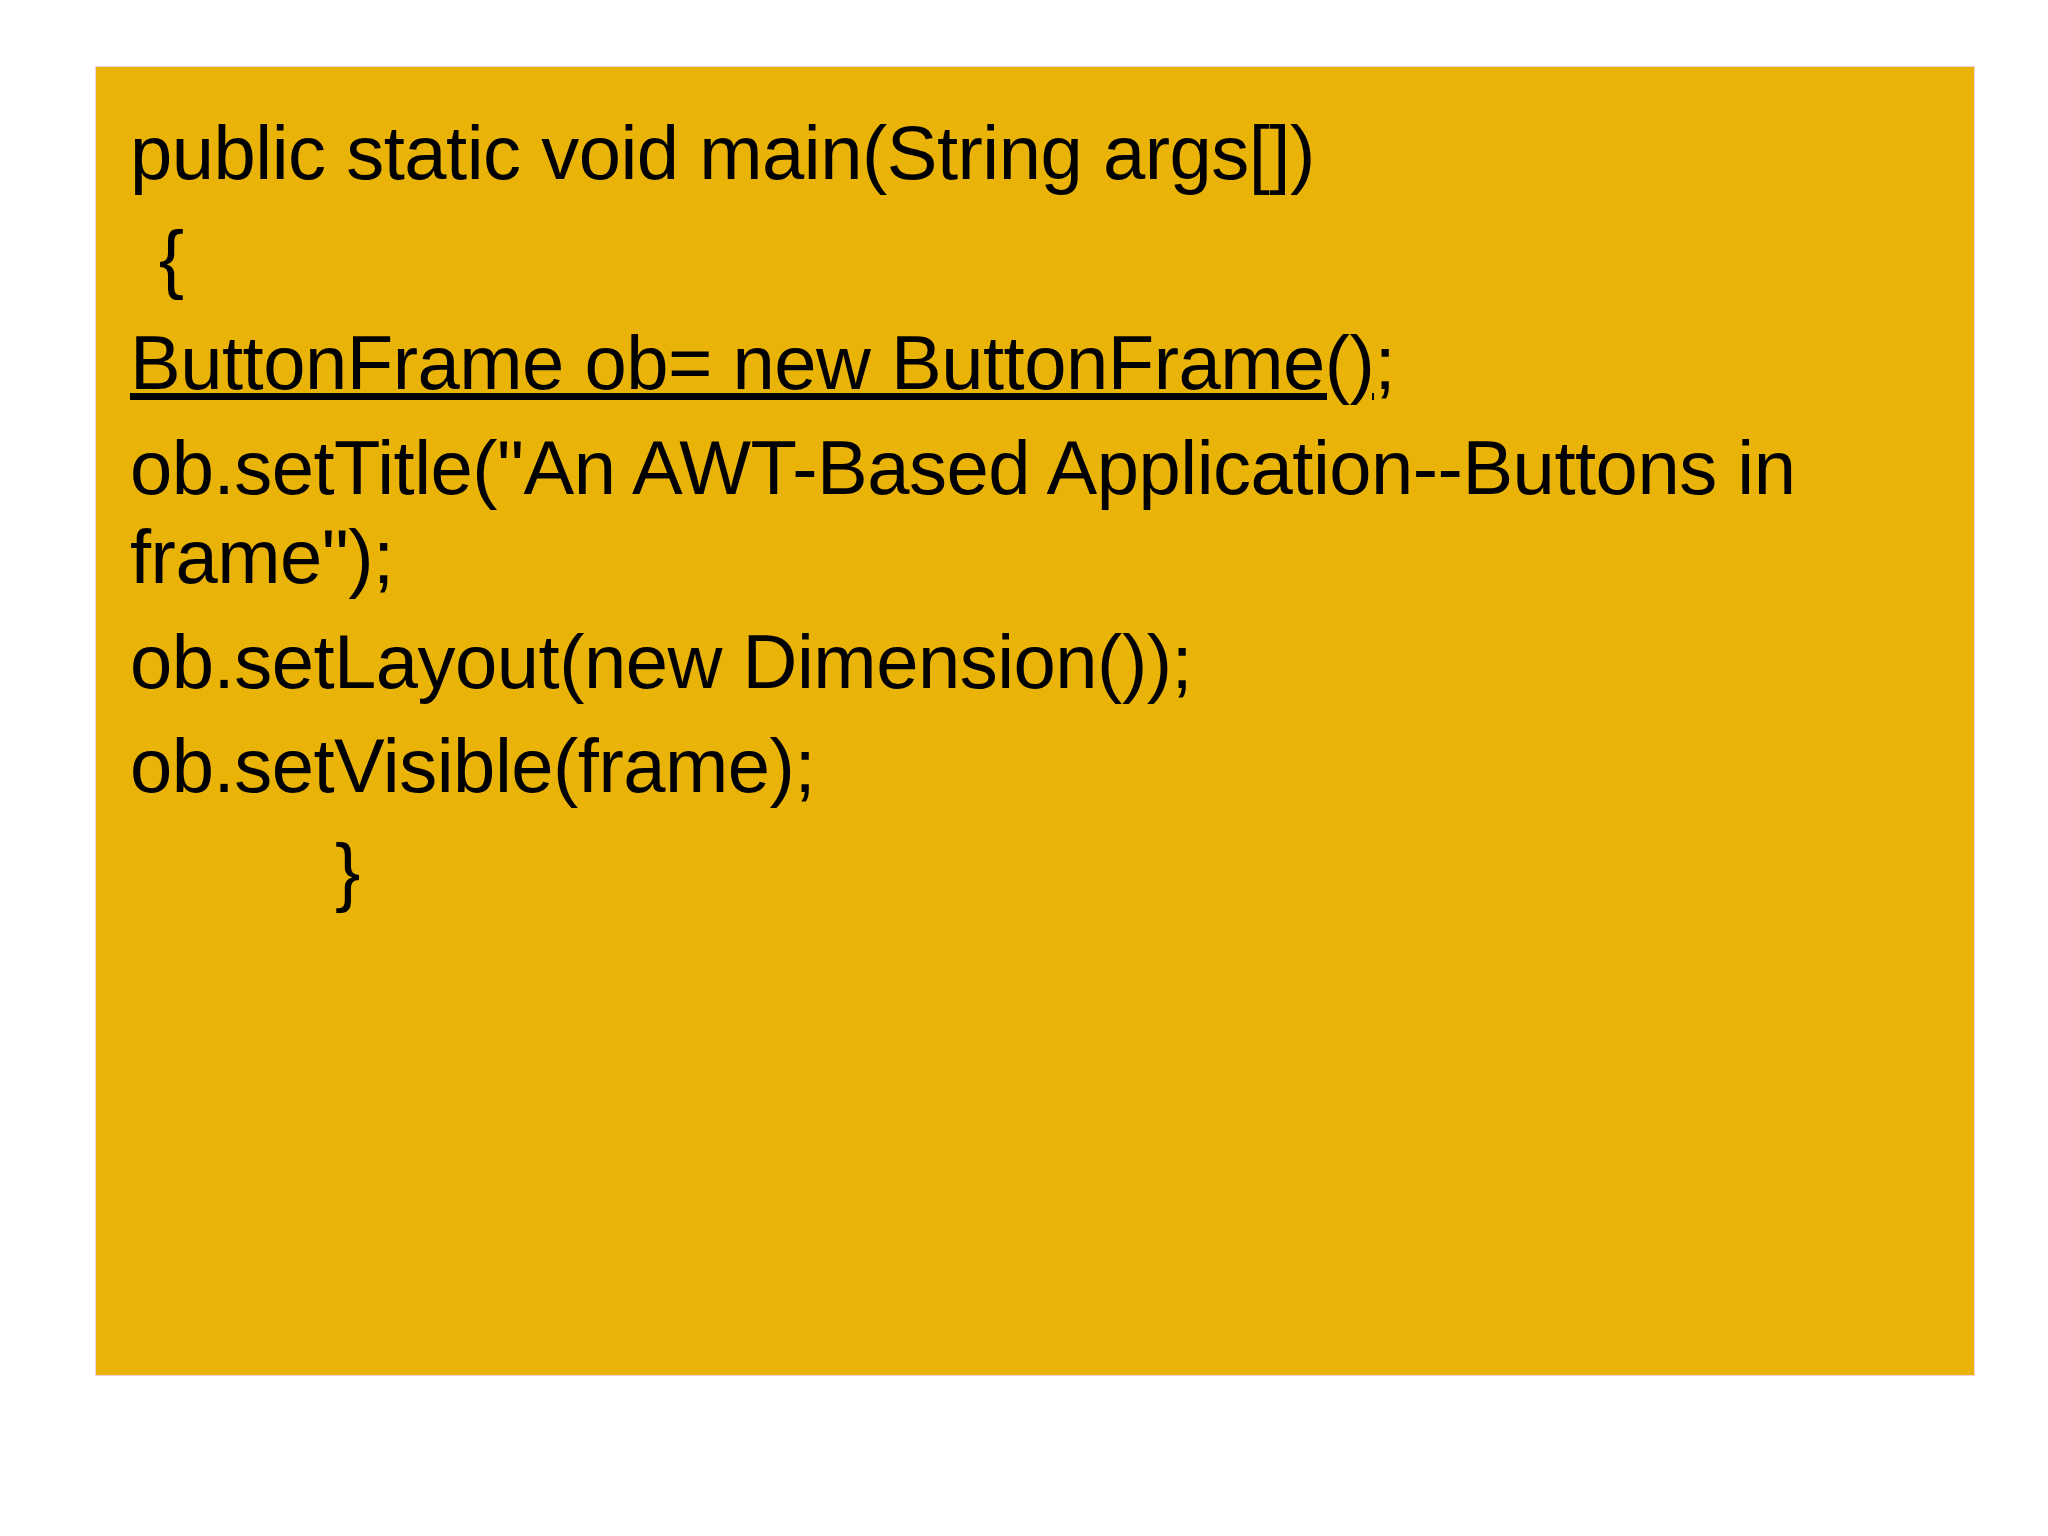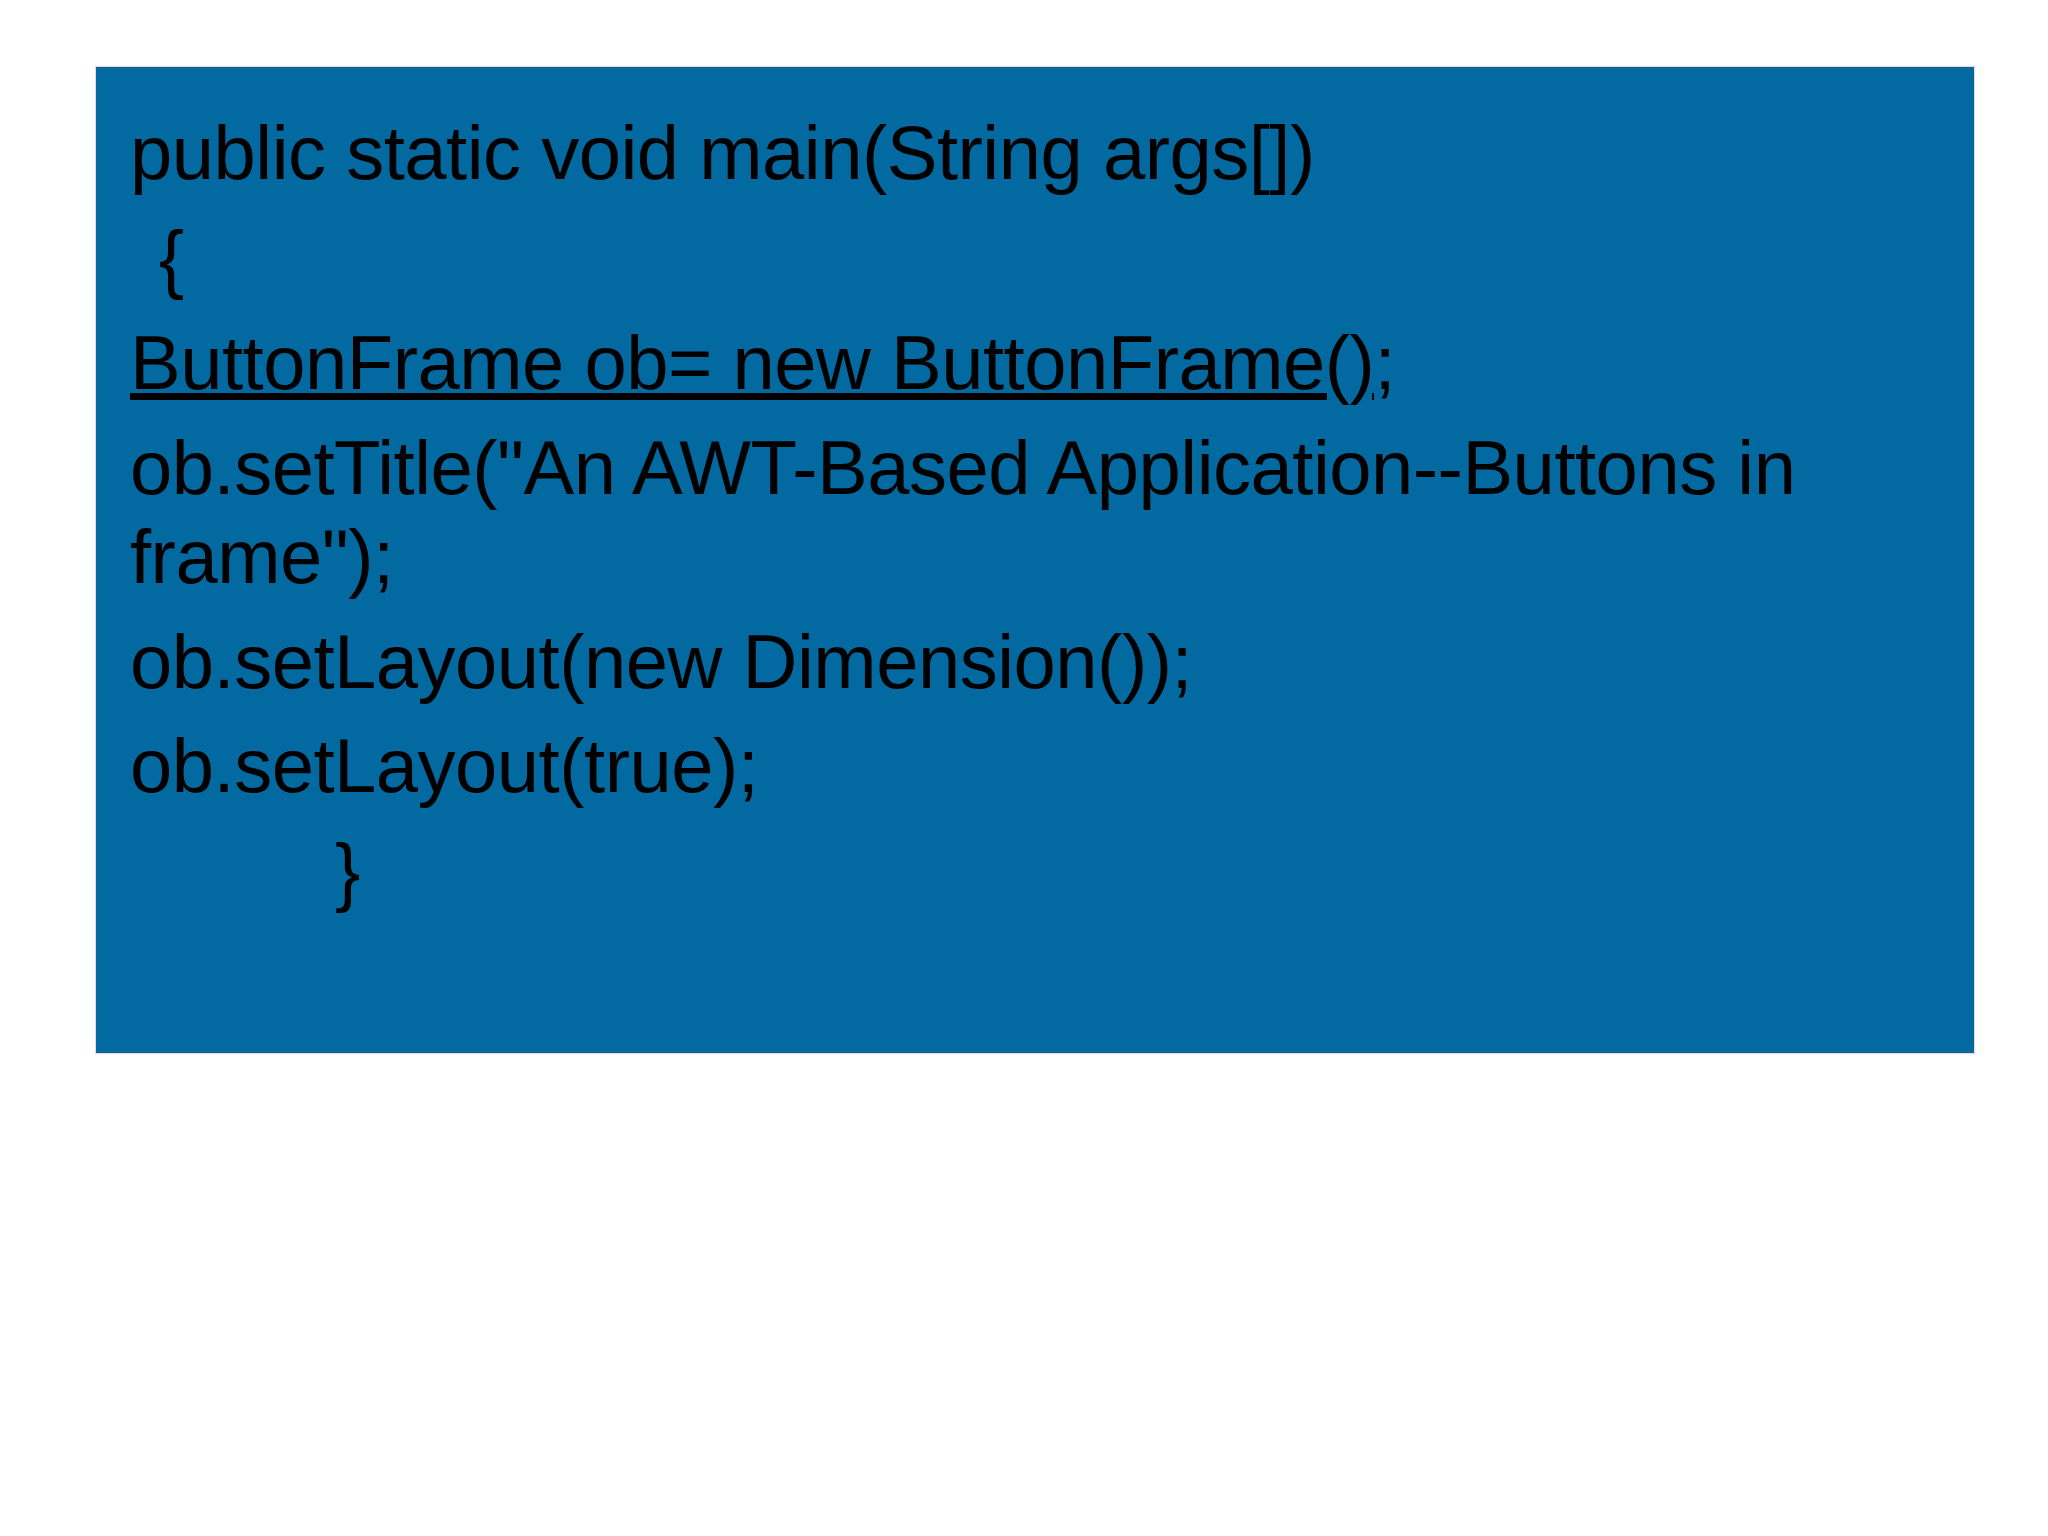--- a/index.html
+++ b/index.html
@@ -19,24 +19,24 @@
     width: 2048px;
     height: 1536px;
     background: #ffffff;
   }
 
   #code-box {
     position: absolute;
     left: 95px;
     top: 66px;
     width: 1880px;
-    height: 988px;
+    height: 1310px;
     box-sizing: border-box;
     border: 1.5px solid #f2d2d6;
-    background: #0369a1;
+    background: #eab308;
     padding: 42px 34px 0 34px;
   }
 
   .code-block {
     margin: 0;
     padding: 0;
     list-style: none;
   }
 
   .code-line {
@@ -72,20 +72,20 @@
 
       <div class="code-line indent-1" style="color: rgb(0, 0, 0);"> {</div>
 
       <div class="code-line" style="color: rgb(0, 0, 0); text-decoration: underline;">ButtonFrame ob= new ButtonFrame();</div>
 
 
       <div class="code-line wrapped" style="color: rgb(0, 0, 0);">ob.setTitle("An AWT-Based Application--Buttons in frame");</div>
 
       <div class="code-line" style="color: rgb(0, 0, 0);">ob.setLayout(new Dimension());</div>
 
-      <div class="code-line" style="color: rgb(0, 0, 0);">ob.setLayout(true);</div>
+      <div class="code-line" style="color: rgb(0, 0, 0);">ob.setVisible(frame);</div>
 
       <div class="code-line indent-2" style="color: rgb(0, 0, 0);">}</div>
 
     </div>
   </div>
 
 </div>
 
 </body></html>

